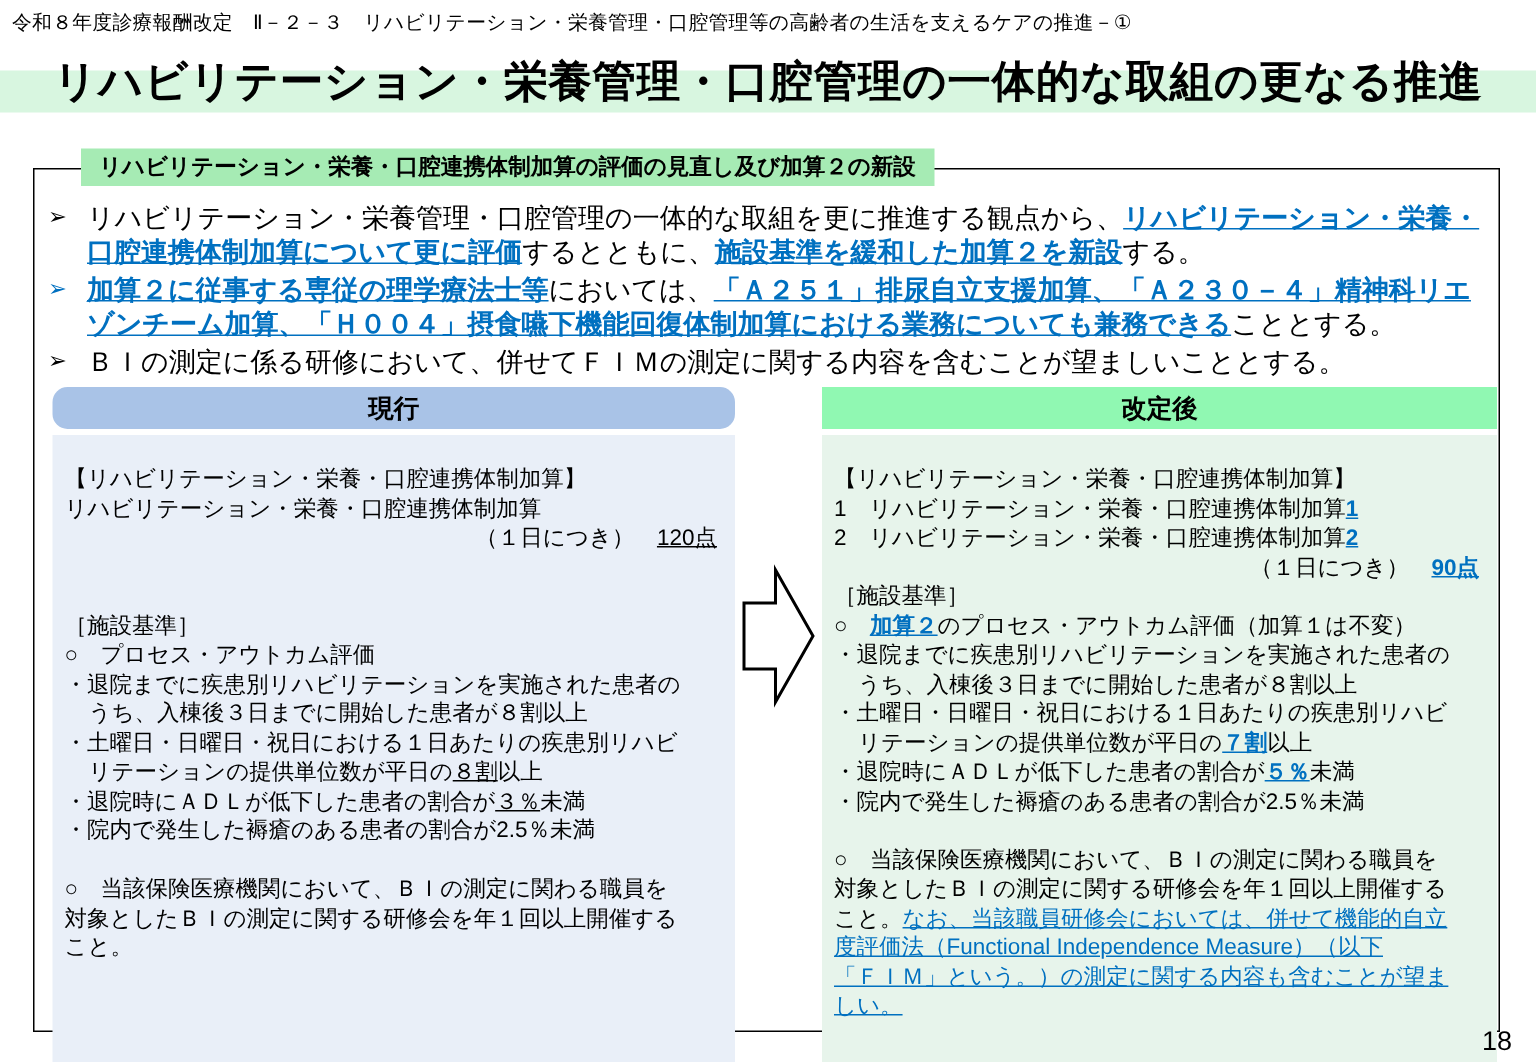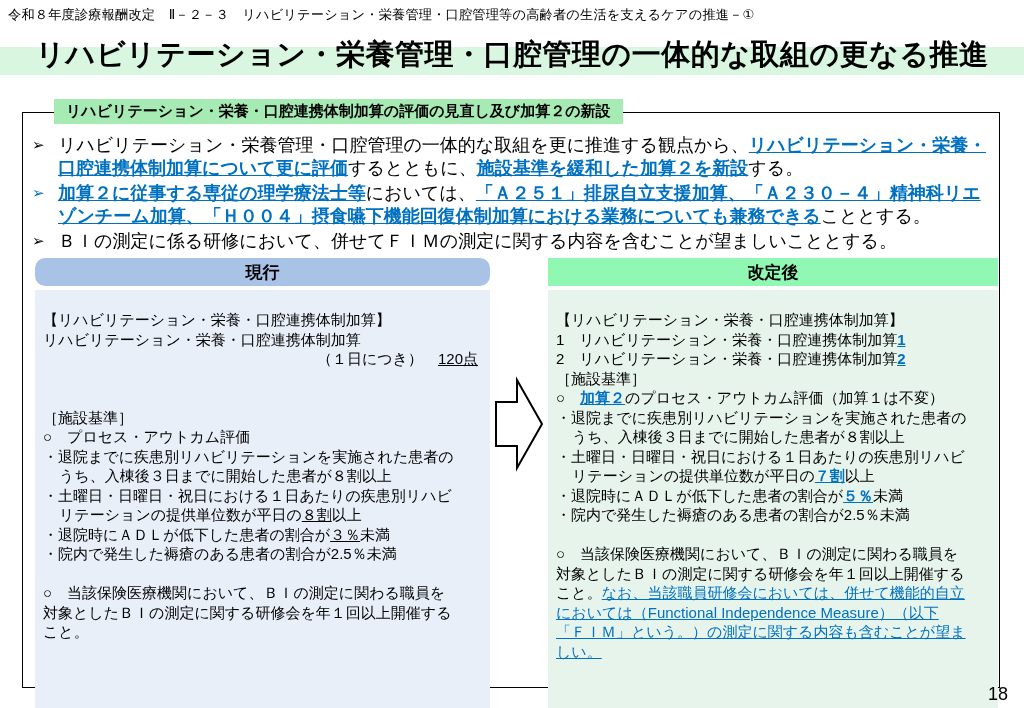--- a/index.html
+++ b/index.html
@@ -120,32 +120,33 @@
     <svg width="52" height="100" viewBox="0 0 52 100">
       <polygon points="3,28 24,28 24,6 49,50 24,94 24,72 3,72" fill="#ffffff" stroke="#000000" stroke-width="2" stroke-linejoin="miter"></polygon>
     </svg>
   </div>
   <div class="col right-col">
     <div class="col-header revised">改定後</div>
     <div class="col-body revised">
         <div class="tline"><span>【リハビリテーション・栄養・口腔連携体制加算】</span></div>
         <div class="tline"><span>1　リハビリテーション・栄養・口腔連携体制加算</span><span class="seg-link">1</span></div>
         <div class="tline"><span>2　リハビリテーション・栄養・口腔連携体制加算</span><span class="seg-link">2</span></div>
+        <div class="tline right"><span>（１日につき）　</span><span class="seg-link">90点</span></div>
         <div class="tline"><span>［施設基準］</span></div>
         <div class="tline"><span>○　</span><span class="seg-link">加算２</span><span>のプロセス・アウトカム評価（加算１は不変）</span></div>
         <div class="tline"><span>・退院までに疾患別リハビリテーションを実施された患者の</span></div>
         <div class="tline indent"><span>うち、入棟後３日までに開始した患者が８割以上</span></div>
         <div class="tline"><span>・土曜日・日曜日・祝日における１日あたりの疾患別リハビ</span></div>
         <div class="tline indent"><span>リテーションの提供単位数が平日の</span><span class="seg-link">７割</span><span>以上</span></div>
         <div class="tline"><span>・退院時にＡＤＬが低下した患者の割合が</span><span class="seg-link">５％</span><span>未満</span></div>
         <div class="tline"><span>・院内で発生した褥瘡のある患者の割合が2.5％未満</span></div>
         <div class="tline blank"></div>
         <div class="tline"><span>○　当該保険医療機関において、ＢＩの測定に関わる職員を</span></div>
         <div class="tline"><span>対象としたＢＩの測定に関する研修会を年１回以上開催する</span></div>
         <div class="tline"><span>こと。</span><span class="seg-note">なお、当該職員研修会においては、併せて機能的自立</span></div>
-        <div class="tline"><span class="seg-note">においては（Functional Independence Measure）（以下</span></div>
+        <div class="tline"><span class="seg-note">度評価法（Functional Independence Measure）（以下</span></div>
         <div class="tline"><span class="seg-note">「ＦＩＭ」という。）の測定に関する内容も含むことが望ま</span></div>
         <div class="tline"><span class="seg-note">しい。</span></div>
       </div>
   </div>
 </div>
 
 <div class="page-number">18</div>
 
 </body></html>

